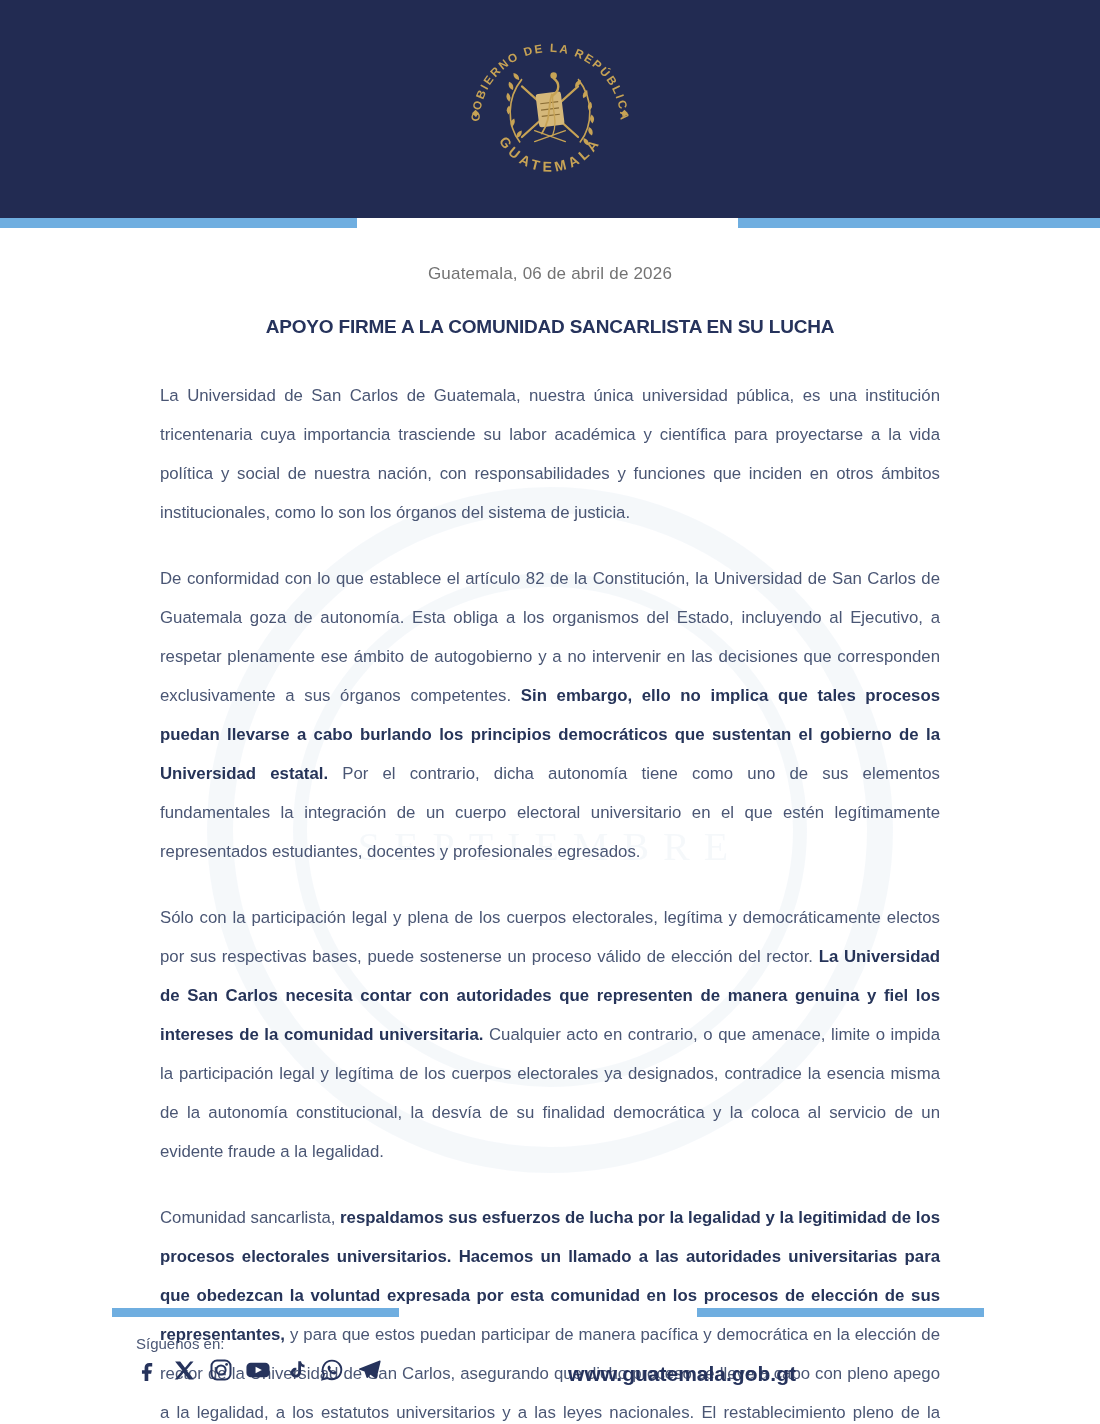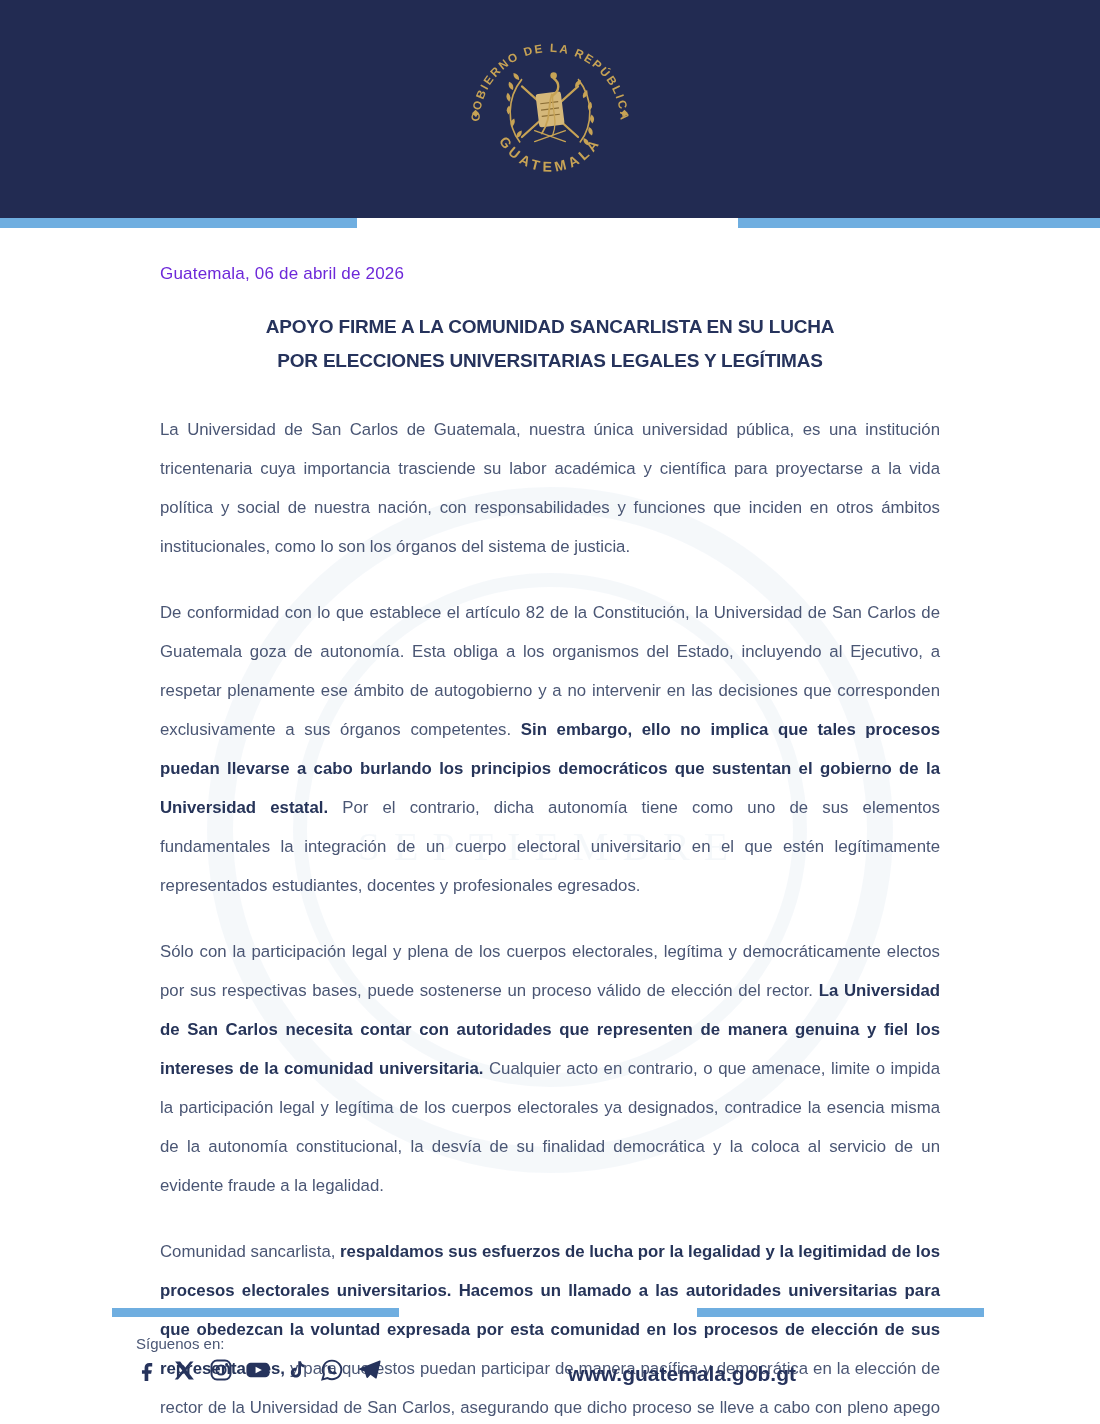--- a/index.html
+++ b/index.html
@@ -6,21 +6,21 @@
   .page{position:relative;width:1100px;height:1424px;margin:0 auto;background:#ffffff;
         font-family:"Liberation Sans",sans-serif;overflow:hidden;}
   
   .header{position:relative;height:218px;background:#222B52;display:flex;align-items:center;justify-content:center;}
   .strip-row{position:relative;height:10px;background:#ffffff;}
   .strip{position:absolute;top:0;height:10px;background:#6FAEE0;}
   .strip.left{left:0;width:357px;}
   .strip.right{left:738px;right:0;}
   
   .content{position:relative;padding:0 160px;z-index:2;}
-  .date{margin-top:36px;text-align:left;color:#6d28d9;font-size:17px;letter-spacing:.2px;}
+  .date{margin-top:36px;text-align:center;color:#737373;font-size:17px;letter-spacing:.2px;}
   .title{margin:26px auto 16px;max-width:860px;text-align:center;color:#26335C;
          font-size:19px;line-height:34px;font-weight:bold;letter-spacing:-.2px;}
   .title span{display:block;}
   .paragraphs{margin-top:32px;}
   .para{margin:0 0 27px;color:#4A5674;font-size:16.8px;line-height:39px;text-align:justify;}
   .para .b{font-weight:bold;color:#263459;}
   
   .watermark{position:absolute;left:180px;top:430px;width:740px;height:760px;opacity:.05;z-index:1;
              pointer-events:none;color:#4d7fb5;}
   .watermark .wm-text{font-family:"Liberation Serif",serif;font-size:40px;letter-spacing:14px;fill:#4d7fb5;}
@@ -114,21 +114,20 @@
     <circle cx="370" cy="400" r="330" fill="none" stroke="#4d7fb5" stroke-width="26"></circle>
     <circle cx="370" cy="400" r="250" fill="none" stroke="#4d7fb5" stroke-width="14"></circle>
     <text x="370" y="430" text-anchor="middle" class="wm-text">SEPTIEMBRE</text>
   </svg>
 
   <div class="content">
     <div class="date">Guatemala, 06 de abril de 2026</div>
 
     <h1 class="title">
       <span>APOYO FIRME A LA COMUNIDAD SANCARLISTA EN SU LUCHA</span>
-      <span>POR ELECCIONES UNIVERSITARIAS LEGALES Y LEGÍTIMAS</span>
     </h1>
 
     <div class="paragraphs" id="paragraphs">
         <p class="para"><span>La Universidad de San Carlos de Guatemala, nuestra única universidad pública, es una institución tricentenaria cuya importancia trasciende su labor académica y científica para proyectarse a la vida política y social de nuestra nación, con responsabilidades y funciones que inciden en otros ámbitos institucionales, como lo son los órganos del sistema de justicia.</span></p>
         <p class="para"><span>De conformidad con lo que establece el artículo 82 de la Constitución, la Universidad de San Carlos de Guatemala goza de autonomía. Esta obliga a los organismos del Estado, incluyendo al Ejecutivo, a respetar plenamente ese ámbito de autogobierno y a no intervenir en las decisiones que corresponden exclusivamente a sus órganos competentes. </span><span class="b">Sin embargo, ello no implica que tales procesos puedan llevarse a cabo burlando los principios democráticos que sustentan el gobierno de la Universidad estatal.</span><span> Por el contrario, dicha autonomía tiene como uno de sus elementos fundamentales la integración de un cuerpo electoral universitario en el que estén legítimamente representados estudiantes, docentes y profesionales egresados.</span></p>
         <p class="para"><span>Sólo con la participación legal y plena de los cuerpos electorales, legítima y democráticamente electos por sus respectivas bases, puede sostenerse un proceso válido de elección del rector. </span><span class="b">La Universidad de San Carlos necesita contar con autoridades que representen de manera genuina y fiel los intereses de la comunidad universitaria.</span><span> Cualquier acto en contrario, o que amenace, limite o impida la participación legal y legítima de los cuerpos electorales ya designados, contradice la esencia misma de la autonomía constitucional, la desvía de su finalidad democrática y la coloca al servicio de un evidente fraude a la legalidad.</span></p>
         <p class="para"><span>Comunidad sancarlista, </span><span class="b">respaldamos sus esfuerzos de lucha por la legalidad y la legitimidad de los procesos electorales universitarios. Hacemos un llamado a las autoridades universitarias para que obedezcan la voluntad expresada por esta comunidad en los procesos de elección de sus representantes,</span><span> y para que estos puedan participar de manera pacífica y democrática en la elección de rector de la Universidad de San Carlos, asegurando que dicho proceso se lleve a cabo con pleno apego a la legalidad, a los estatutos universitarios y a las leyes nacionales. El restablecimiento pleno de la legalidad y la legitimidad en los procesos de gobernanza universitaria es una necesidad no sólo de la comunidad universitaria, sino del conjunto del país.</span></p>
         <p class="para"><span class="b">Docentes, estudiantes y funcionarios que han hecho grande a la universidad pública en Guatemala.</span><span> No dejen de luchar, no dejen de ser firmes a sus principios y, por sobretodo, no dejen de participar activamente. La USAC es de ustedes. La USAC ha sido un reflejo de los grandes logros del pueblo de Guatemala, y cada día debemos demostrar que ese legado sigue vivo.</span></p>
       </div>
   </div>

